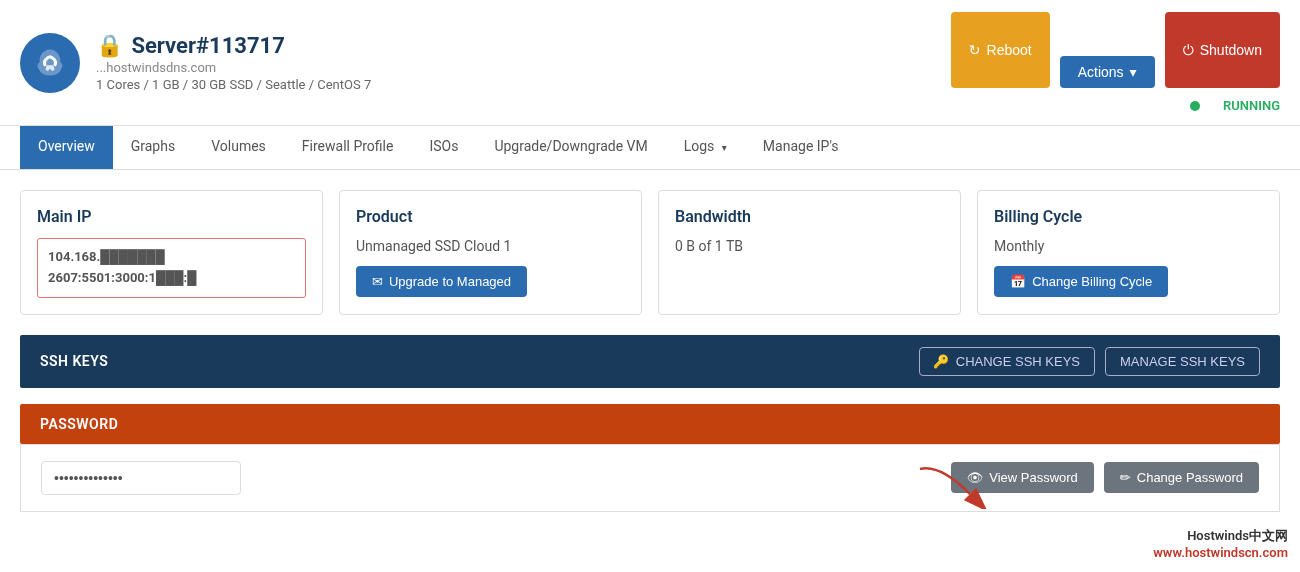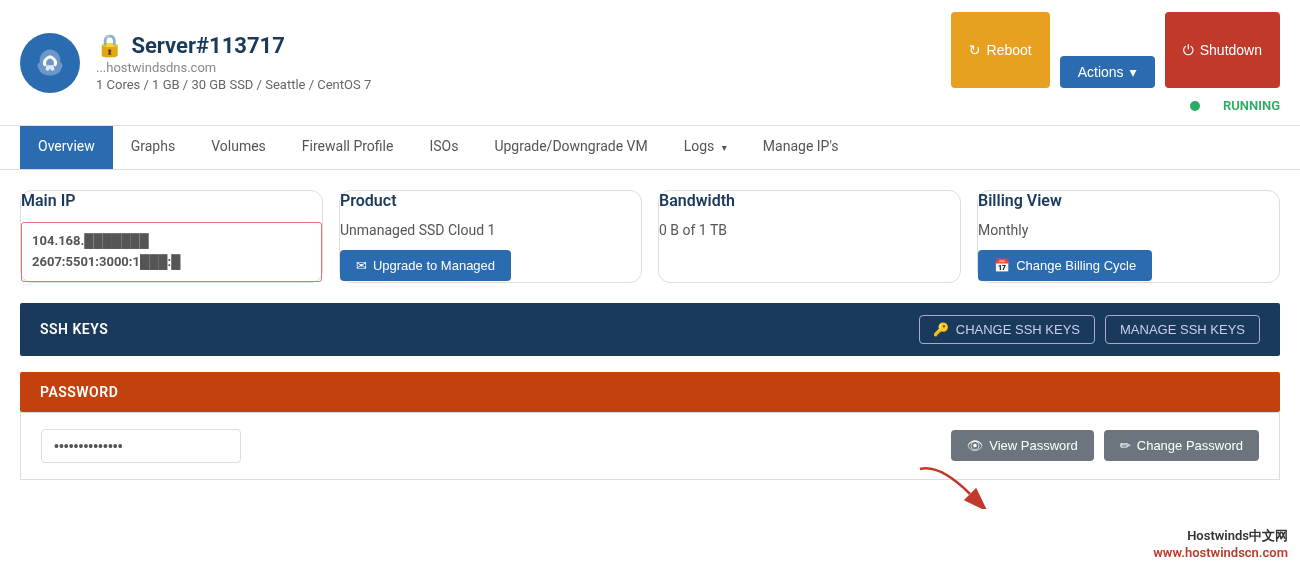--- a/index.html
+++ b/index.html
@@ -23,21 +23,21 @@
     .status-text { color: #27ae60; font-weight: 600; font-size: 13px; }
 
     .nav-tabs { background: #fff; border-bottom: 1px solid #ddd; padding: 0 20px; display: flex; gap: 0; align-items: flex-end; }
     .nav-tab { padding: 12px 18px; cursor: pointer; font-size: 14px; color: #555; border-bottom: 3px solid transparent; text-decoration: none; }
     .nav-tab.active { background: #2b6cb0; color: white; border-bottom: 3px solid #2b6cb0; }
     .nav-tab .chevron { font-size: 10px; margin-left: 4px; }
 
     .content { padding: 20px; }
 
     .cards-row { display: flex; gap: 16px; margin-bottom: 20px; }
-    .card { background: #fff; border: 1px solid #ddd; border-radius: 12px; flex: 1; }
+    .card { background: #fff; border: 1px solid #ddd; border-radius: 4px; padding: 16px; flex: 1; }
     .card-title { font-size: 16px; font-weight: 600; color: #1a3a5c; margin-bottom: 12px; }
     .ip-box { border: 1px solid #e57373; border-radius: 3px; padding: 8px 10px; font-size: 13px; color: #555; line-height: 1.6; font-weight: bold; }
     .product-name { color: #555; margin-bottom: 12px; }
     .btn-upgrade { background: #2b6cb0; color: white; padding: 8px 16px; border: none; border-radius: 4px; cursor: pointer; font-size: 13px; display: flex; align-items: center; gap: 6px; }
     .bandwidth-val { color: #555; }
     .billing-val { color: #555; margin-bottom: 12px; }
     .btn-change { background: #2b6cb0; color: white; padding: 8px 16px; border: none; border-radius: 4px; cursor: pointer; font-size: 13px; display: flex; align-items: center; gap: 6px; }
 
     .section-header { background: #1a3a5c; color: white; padding: 12px 20px; display: flex; align-items: center; justify-content: space-between; border-radius: 2px; margin-bottom: 8px; }
     .section-title { font-weight: 600; font-size: 14px; letter-spacing: 0.5px; }
@@ -146,21 +146,21 @@
           <span>Upgrade to Managed</span>
         </button>
       </div>
 
       <div class="card">
         <div class="card-title">Bandwidth</div>
         <div class="bandwidth-val">0 B of 1 TB</div>
       </div>
 
       <div class="card">
-        <div class="card-title">Billing View</div>
+        <div class="card-title">Billing Cycle</div>
         <div class="billing-val">Monthly</div>
         <button class="btn-change">
           <span>📅</span>
           <span>Change Billing Cycle</span>
         </button>
       </div>
 
     </div>
 
     <div class="section-block">

